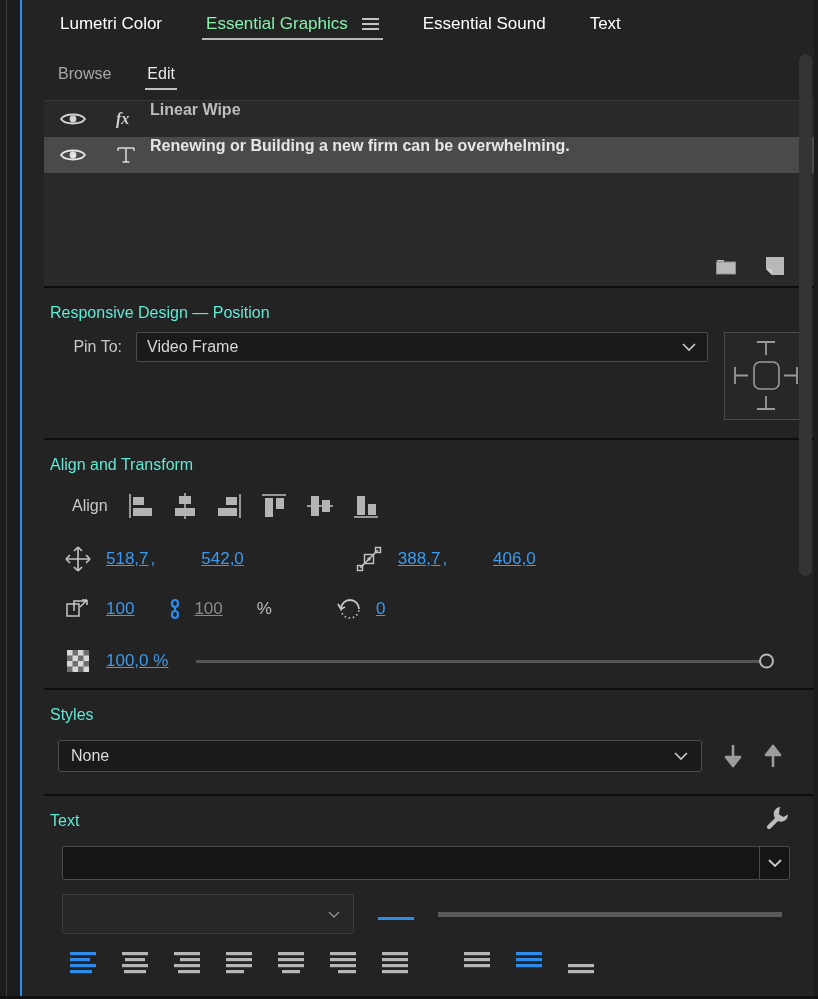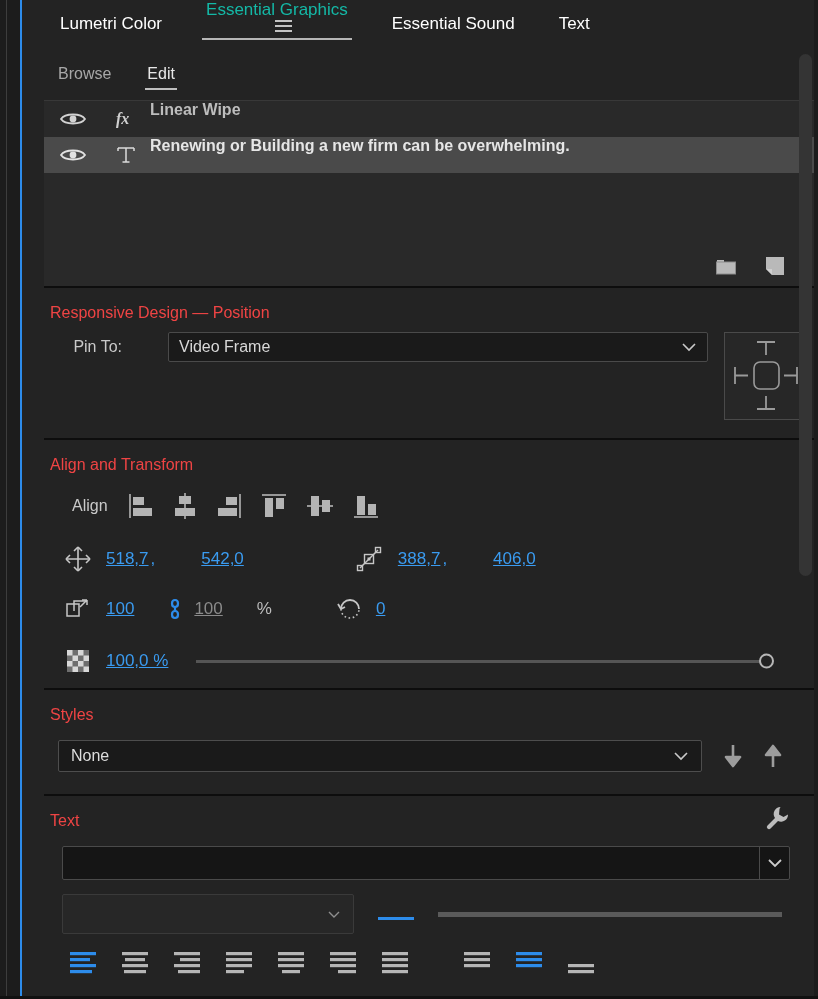--- a/index.html
+++ b/index.html
@@ -48,21 +48,21 @@
   .tab{
     position:relative;
     font-size:17px;
     color:#ffffff;
     padding:0 22px;
     height:48px;
     display:flex; align-items:center;
     white-space:nowrap;
     cursor:default;
   }
-  .tab.active{ color:#14b8a6;flex-direction:column; }
+  .tab.active{ color:#86efac; }
   .tab.active .tab-underline{
     position:absolute; left:18px; right:18px; bottom:8px;
     height:2px; background:#b6b6b6;
   }
   .ham{
     display:inline-flex; flex-direction:column; justify-content:center;
     gap:3px; margin-left:14px; width:17px;
   }
   .ham i{ display:block; height:2px; background:#c3c3c3; width:100%; }
 
@@ -114,27 +114,27 @@
   }
 
   .sect-divider{
     margin:0 4px 0 22px;
     height:2px; background:#0d0d0d;
   }
 
   
   .section{ padding:0 4px 0 22px; }
   .section-title{
-    font-size:16px; color:#ef4444;
+    font-size:16px; color:#5eead4;
     padding:16px 0 10px 6px;
   }
 
   
   .rd-body{ display:flex; align-items:flex-start; padding-bottom:18px; }
-  .rd-left{ flex:1; display:flex; align-items:center; padding-left:6px;gap:32px; }
+  .rd-left{ flex:1; display:flex; align-items:center; padding-left:6px; }
   .rd-label{ font-size:16px; color:#c9c9c9; width:86px; text-align:right; padding-right:14px;}
   .select{
     flex:1;
     height:30px;
     background:#1a1a1a;
     border:1px solid #4a4a4a;
     border-radius:2px;
     display:flex; align-items:center;
     padding:0 10px;
     font-size:16px; color:#d8d8d8;

